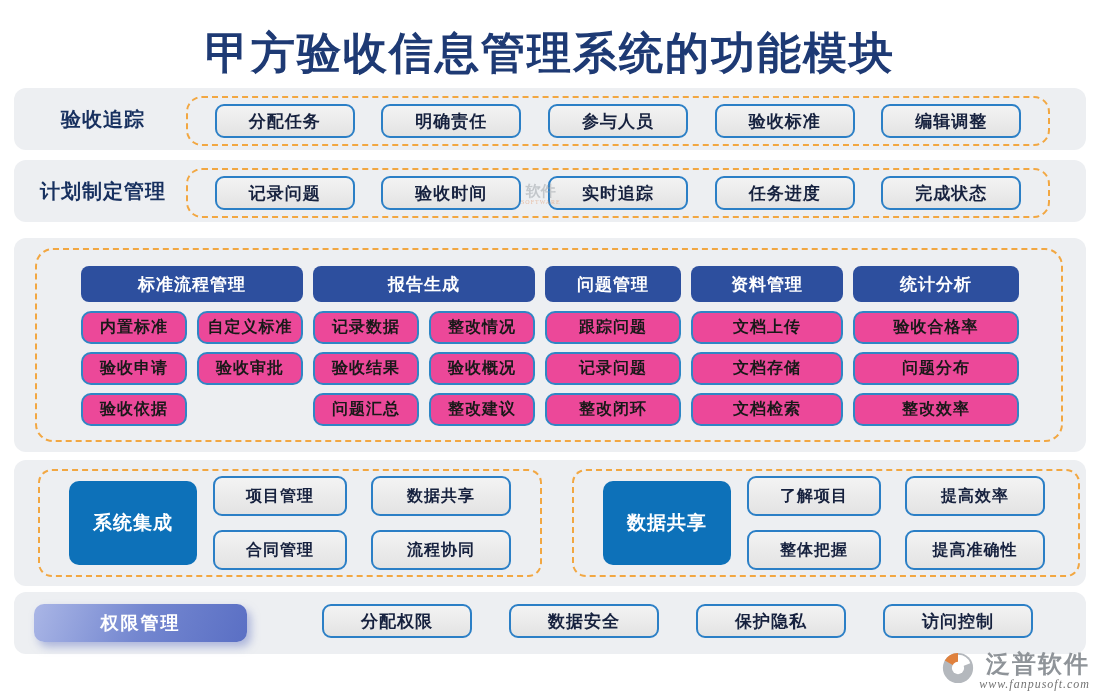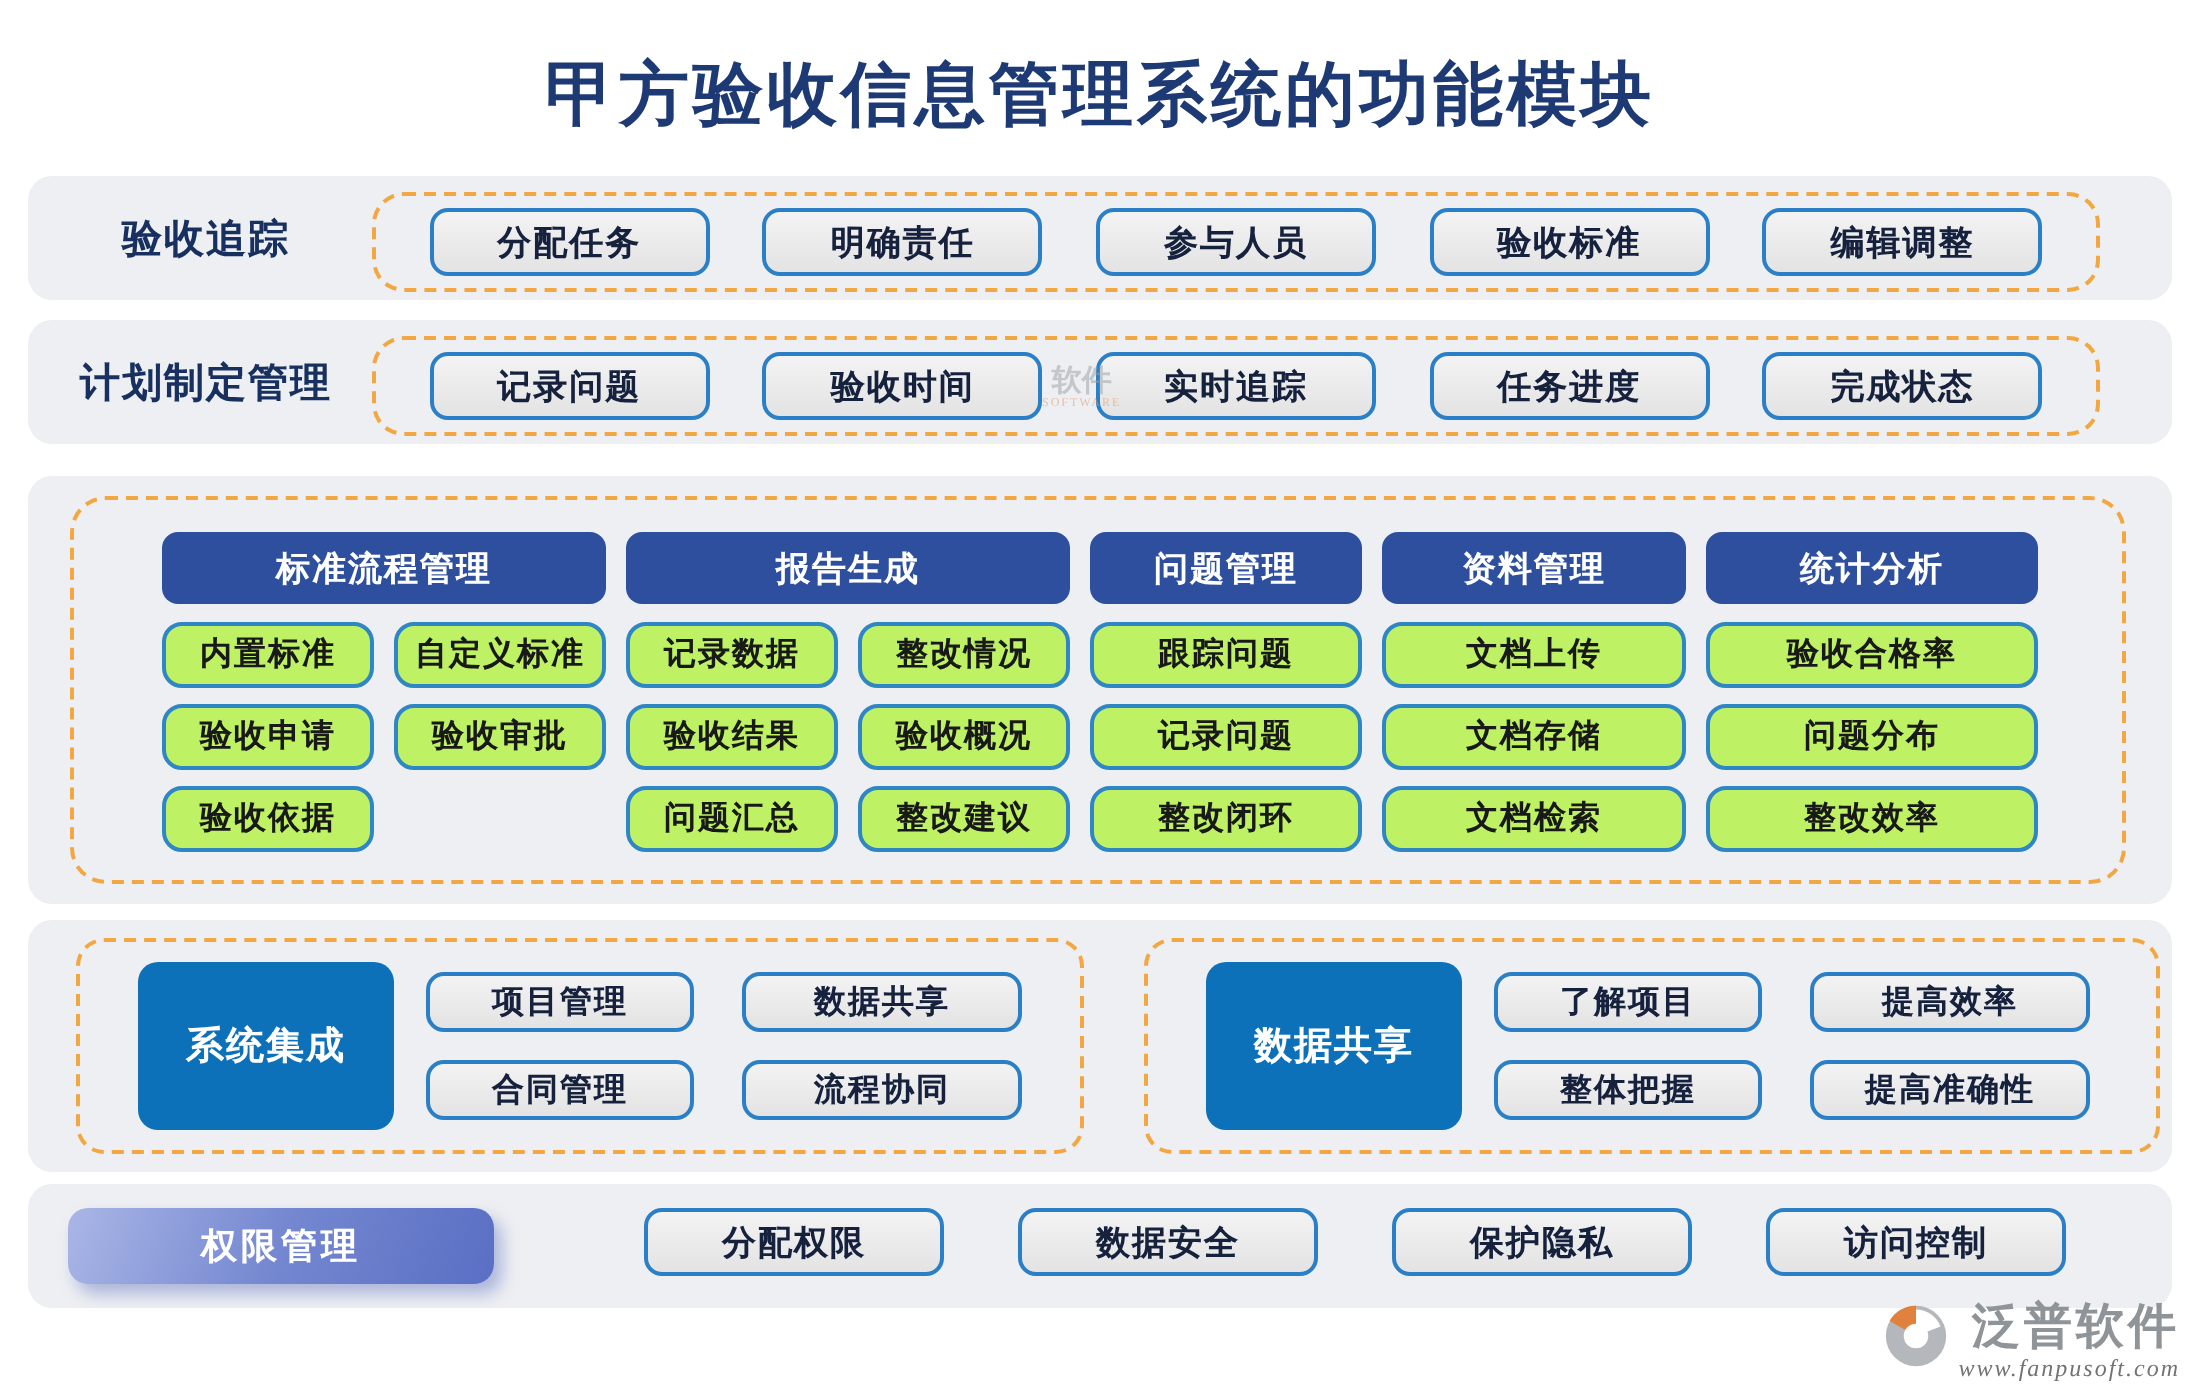--- a/index.html
+++ b/index.html
@@ -1,48 +1,48 @@
 <!DOCTYPE html>
 <html><head>
 <meta charset="utf-8">
 <style>
   html,body{margin:0;padding:0;background:#ffffff;}
   #canvas{position:relative;width:1100px;height:700px;background:#ffffff;overflow:hidden;
           font-family:"Liberation Serif","DejaVu Serif",serif;}
   .title{position:absolute;top:24px;left:0;width:100%;text-align:center;
-         font-size:35px;font-weight:bold;color:#1e3a74;letter-spacing:2px;}
+         font-size:44px;font-weight:bold;color:#1e3a74;letter-spacing:2px;}
   .panel{position:absolute;left:14px;width:1072px;background:#edeff2;border-radius:12px;}
   .row1{top:88px;height:62px;}
   .row2{top:160px;height:62px;}
   .row3{top:238px;height:214px;}
   .row4{top:460px;height:126px;}
   .row5{top:592px;height:62px;}
   .rowlabel{position:absolute;left:0;top:0;width:178px;height:100%;display:flex;
             align-items:center;justify-content:center;font-size:20px;font-weight:bold;
             color:#17305f;letter-spacing:1px;}
   .dash{border:2px dashed #f2a742;border-radius:16px;}
   .rowdash{position:absolute;left:172px;top:8px;width:860px;height:46px;
            display:flex;align-items:center;justify-content:space-evenly;}
   .chip{height:34px;min-width:140px;display:flex;align-items:center;justify-content:center;
         background:linear-gradient(#f3f3f3,#e3e3e3);border:2px solid #2b7fc6;border-radius:9px;
         font-size:17px;font-weight:bold;color:#16213e;letter-spacing:1px;box-sizing:border-box;}
-  .chip.sm{min-width:134px;height:30px;font-size:16px;}
+  .chip.sm{min-width:134px;height:40px;font-size:16px;}
   
   .mdash{position:absolute;left:21px;top:10px;width:1028px;height:194px;border-radius:18px;
          display:flex;justify-content:space-between;padding:16px 42px 0 44px;box-sizing:border-box;}
   .grp{display:flex;flex-direction:column;}
   .g1,.g2{width:222px;}
   .g3{width:136px;}
   .g4{width:152px;}
   .g5{width:166px;}
   .hdr{height:36px;display:flex;align-items:center;justify-content:center;background:#2d4f9e;
        border-radius:8px;color:#ffffff;font-size:17px;font-weight:bold;letter-spacing:1px;}
   .btns{display:grid;gap:8px 10px;margin-top:9px;}
   .two .btns{grid-template-columns:1fr 1fr;}
-  .ychip{height:33px;display:flex;align-items:center;justify-content:center;background:#bef264;
+  .ychip{height:33px;display:flex;align-items:center;justify-content:center;background:#ec4899;
          border:2px solid #2f86c5;border-radius:10px;font-size:16px;font-weight:bold;
          color:#191919;box-sizing:border-box;letter-spacing:1px;}
   
   .idash{position:absolute;top:9px;height:108px;border-radius:14px;display:flex;
          align-items:center;box-sizing:border-box;padding:0 0 0 29px;}
   .idash.left{left:24px;width:504px;}
   .idash.right{left:558px;width:508px;}
   .bluebox{width:128px;height:84px;background:#0d71b9;border-radius:10px;display:flex;
            align-items:center;justify-content:center;color:#ffffff;font-size:19px;
            font-weight:bold;letter-spacing:1px;}

